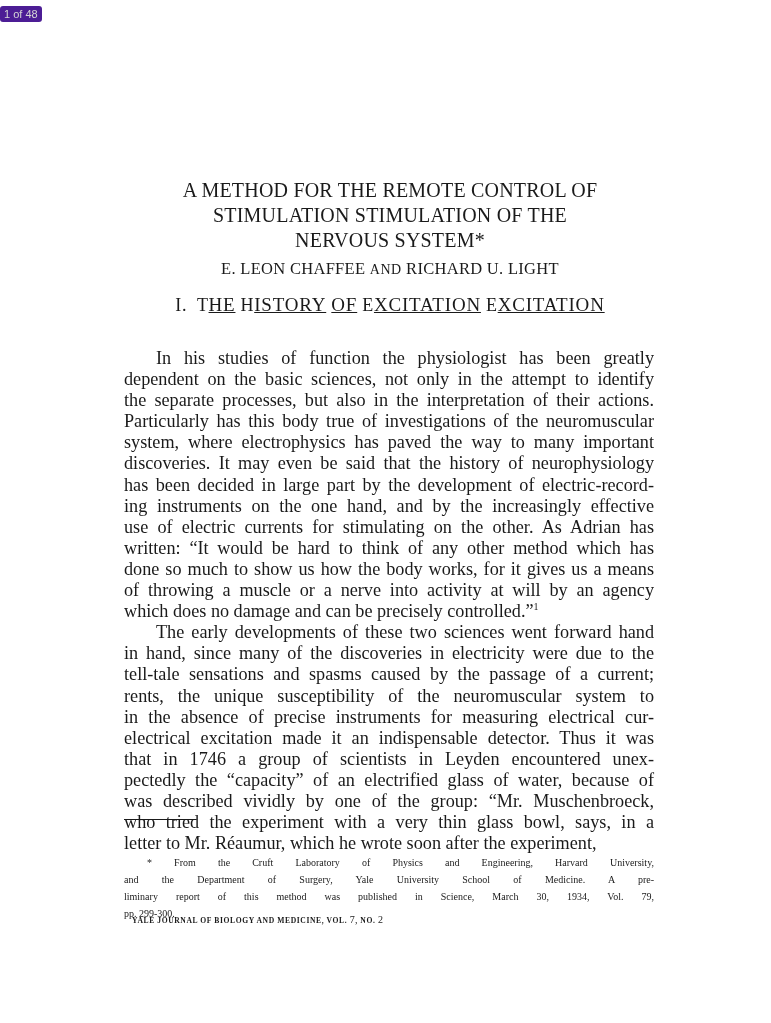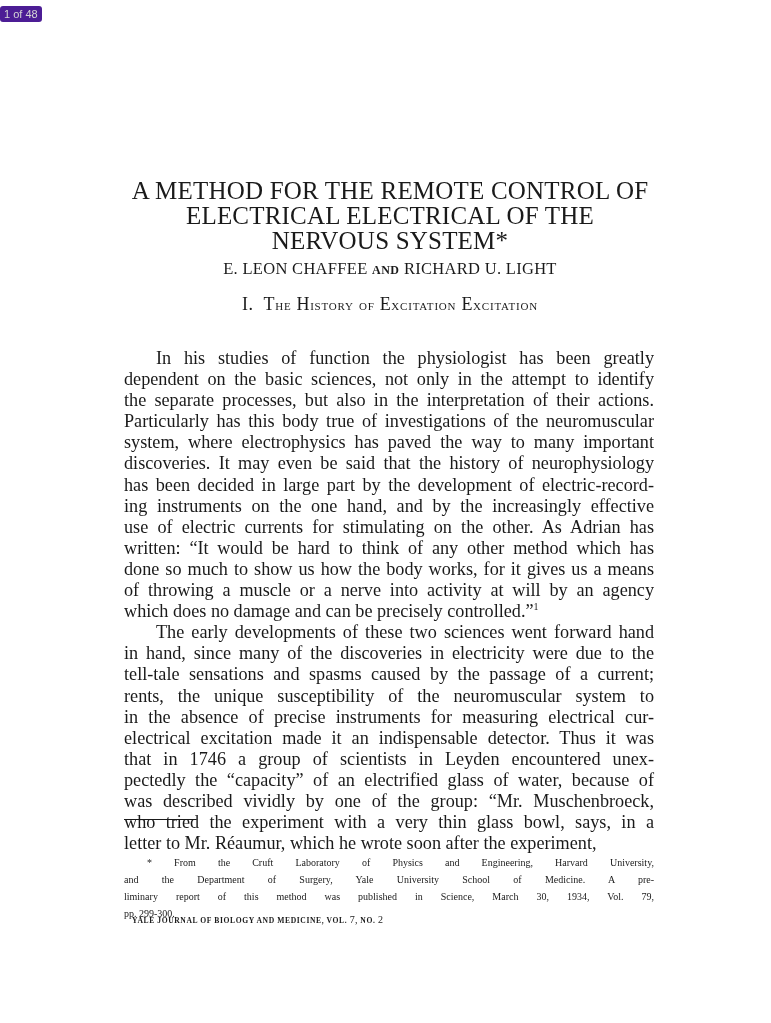--- a/index.html
+++ b/index.html
@@ -7,32 +7,32 @@
       width: 771px; height: 1023px; background: #ffffff; position: relative; overflow: hidden;
       font-family: "Liberation Serif", "DejaVu Serif", serif; color: #1a1a1a;
     }
     .page-indicator {
       position: absolute; left: 0; top: 6px; padding: 2px 4px;
       font-family: "Liberation Sans", "DejaVu Sans", sans-serif; font-size: 11px; color: #d6d6d6;
       background: #4c1d95; border-radius: 3px;
     }
     .title {
       position: absolute; left: 120px; width: 540px; top: 178px; text-align: center;
-      font-size: 25px; line-height: 25px; letter-spacing: 0.2px;
+      font-size: 20px; line-height: 25px; letter-spacing: 0.2px;
     }
     .authors {
       position: absolute; left: 120px; width: 540px; top: 259px; text-align: center;
       font-size: 16.5px; letter-spacing: 0.3px;
     }
-    .authors .sc { font-size: 12px; letter-spacing: 0.5px; font-weight: bold; }
+    .authors .sc { font-size: 14px; letter-spacing: 0.5px; }
     .section-heading {
       position: absolute; left: 120px; width: 540px; top: 294px; text-align: center;
       font-size: 18px; letter-spacing: 0.6px;
     }
-    .section-heading .sc { font-size: 11px; letter-spacing: 0.8px; }
+    .section-heading .sc { font-size: 19px; letter-spacing: 0.8px; text-decoration: underline; }
     .body {
       position: absolute; left: 124px; top: 320px; width: 530px;
       font-size: 18.2px; line-height: 21.1px; margin-top: 28px;
     }
     .line { white-space: nowrap; text-align: justify; text-align-last: justify; display: block; }
     .line.last { text-align-last: left; }
     .line.indent { padding-left: 32px; }
     .rule {
       position: absolute; left: 124px; top: 819px; width: 72px; height: 0;
       border-top: 1.5px solid #1a1a1a;
@@ -49,21 +49,21 @@
     .journal .num { font-size: 10px; font-weight: normal; }
     sup { font-size: 10px; line-height: 0; }
   </style>
 </head>
 <body>
 
 <div class="page-indicator">1 of 48</div>
 
 <div class="title">
   <div>A METHOD FOR THE REMOTE CONTROL OF</div>
-  <div>ELECTRICAL ELECTRICAL OF THE</div>
+  <div>STIMULATION STIMULATION OF THE</div>
   <div>NERVOUS SYSTEM*</div>
 </div>
 
 <div class="authors">
   <span>E. LEON CHAFFEE</span>
   <span class="sc">AND</span>
   <span>RICHARD U. LIGHT</span>
 </div>
 
 <div class="section-heading">

